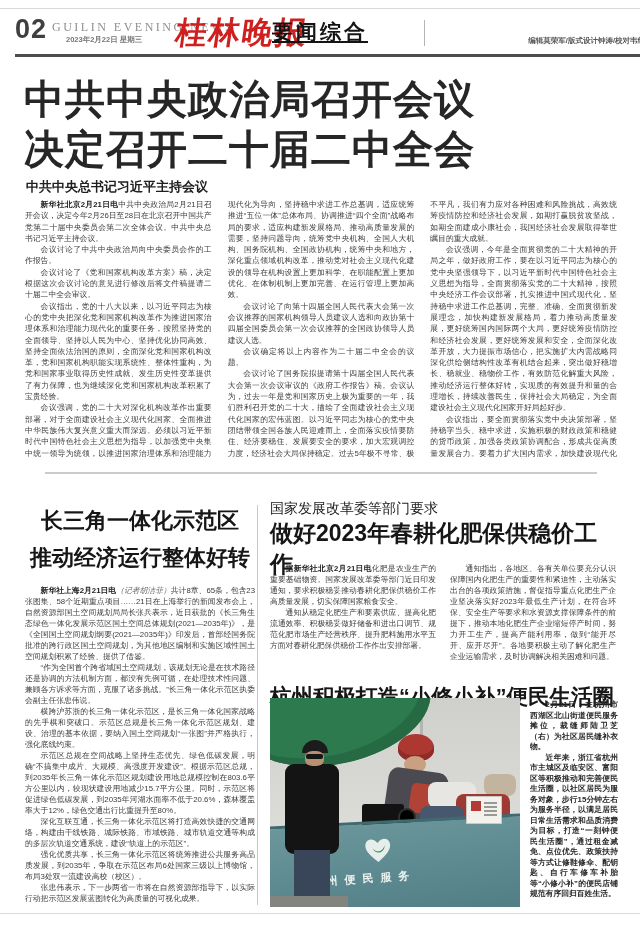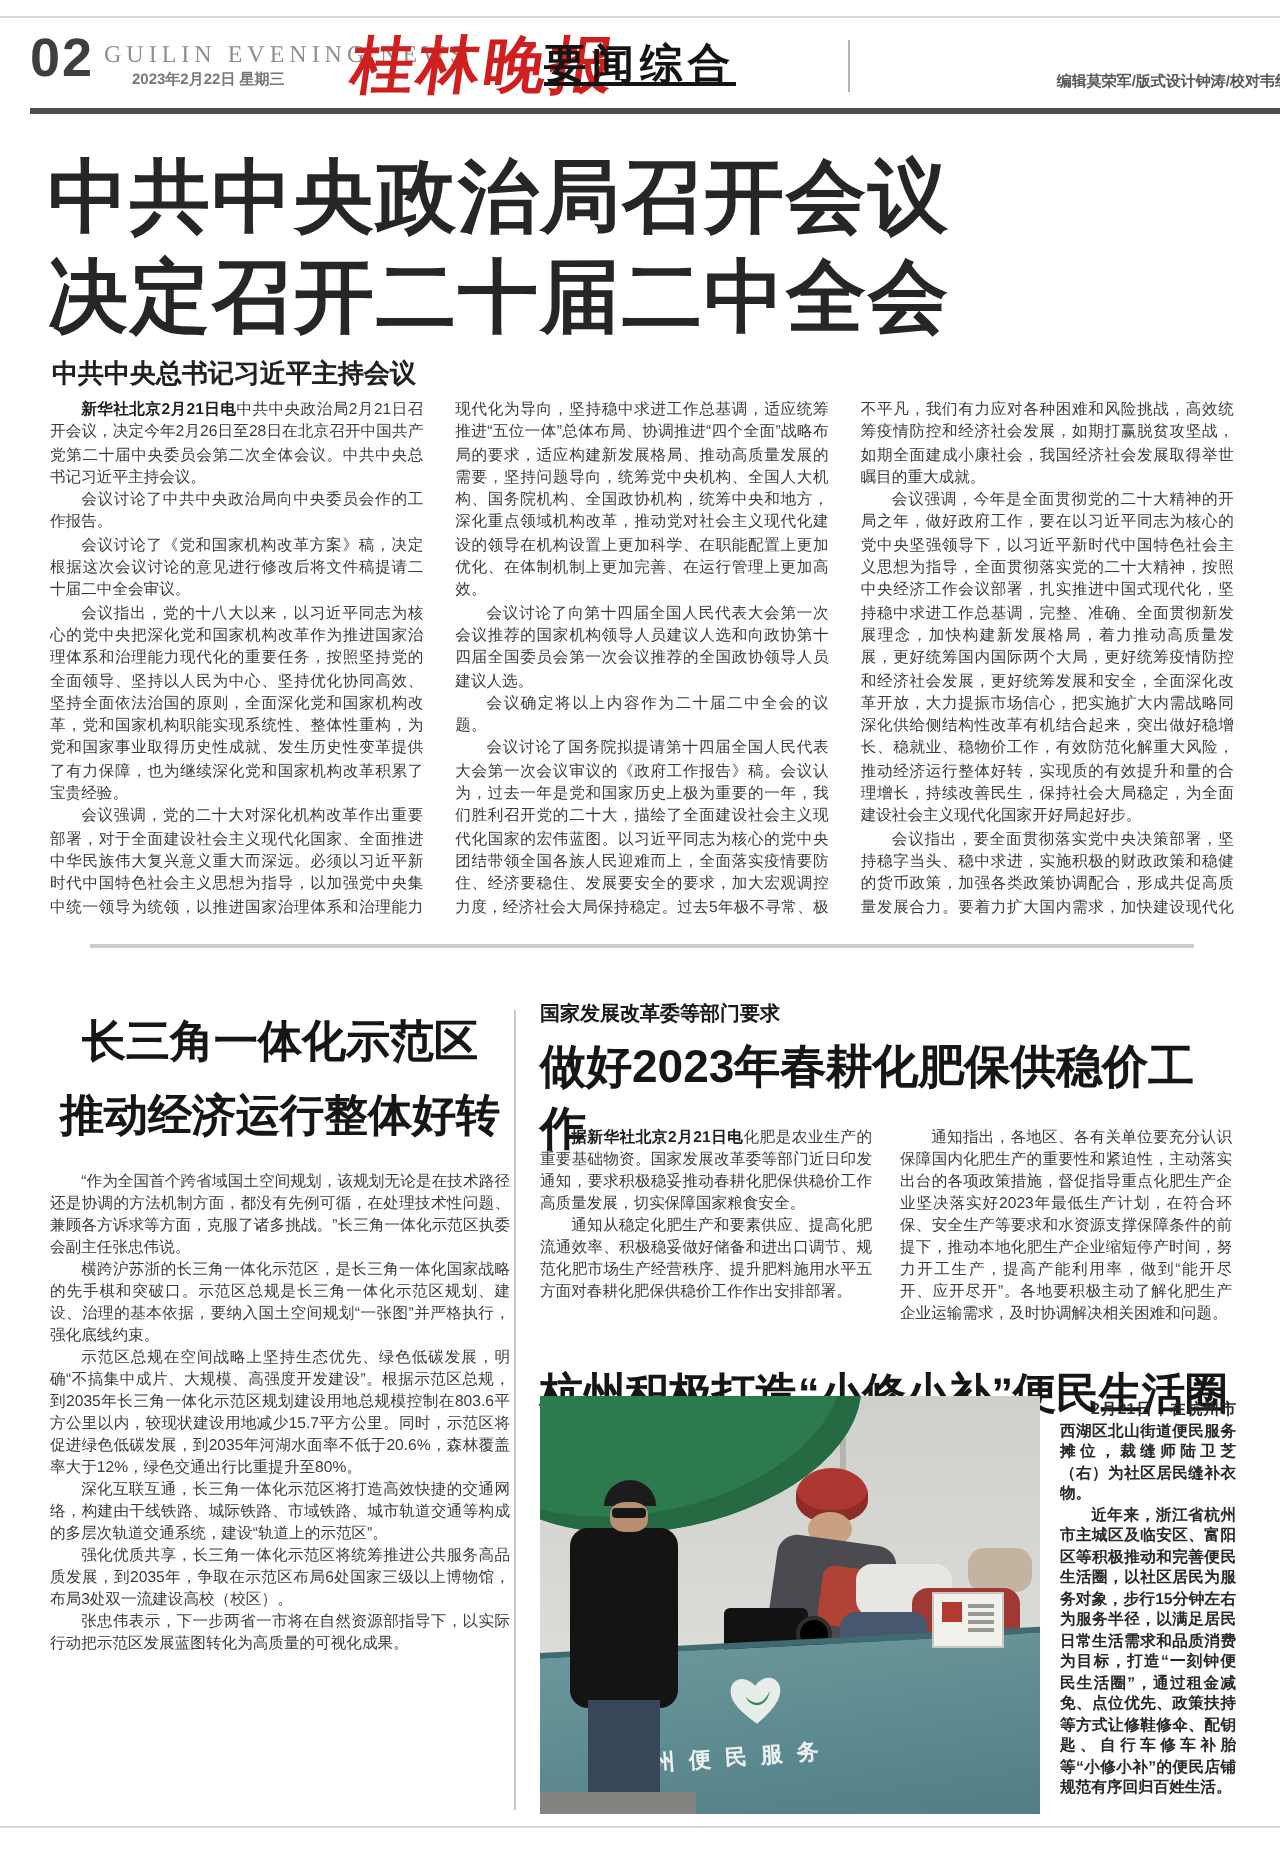--- a/index.html
+++ b/index.html
@@ -31,21 +31,21 @@
   .rule-mid{position:absolute;left:45px;top:472px;width:552px;height:2px;background:#cccccc;}
 
   
   .bl-headline{position:absolute;left:25px;top:502px;width:230px;text-align:center;
                font-size:22px;line-height:37px;font-weight:900;color:#161616;}
   .bl-body{position:absolute;left:25px;top:585px;width:230px;height:322px;overflow:hidden;}
   .bl-body .para{font-size:7.8px;line-height:11px;}
   .vdivider{position:absolute;left:257px;top:505px;width:1px;height:400px;background:#c9c9c9;}
 
   
-  .kicker{position:absolute;left:270px;top:500px;font-size:10px;font-weight:700;color:#1a1a1a;}
+  .kicker{position:absolute;left:270px;top:500px;font-size:14px;font-weight:400;color:#1a1a1a;}
   .fert-headline{position:absolute;left:270px;top:518px;width:348px;font-size:23px;font-weight:900;color:#161616;}
   .fert-body{position:absolute;left:270px;top:563px;width:346px;height:112px;overflow:hidden;
              column-count:2;column-gap:14px;}
   .fert-body .para{font-size:7.8px;line-height:11px;}
 
   
   .hz-headline{position:absolute;left:270px;top:682px;width:348px;font-size:21.5px;font-weight:900;color:#161616;}
   .caption{position:absolute;left:530px;top:700px;width:88px;height:207px;overflow:hidden;}
   .caption .para{font-size:7.8px;line-height:10.5px;font-weight:bold;color:#2a2a2a;}
   .photo-credit{margin:12px;text-align:right;font-size:7.8px;line-height:12px;font-weight:bold;color:#2a2a2a;}
@@ -122,20 +122,21 @@
     <p class="para">会议指出，要全面贯彻落实党中央决策部署，坚持稳字当头、稳中求进，实施积极的财政政策和稳健的货币政策，加强各类政策协调配合，形成共促高质量发展合力。要着力扩大国内需求，加快建设现代化产业体系，切实落实“两个毫不动摇”，更大力度吸引和利用外资，有效防范化解重大经济金融风险，稳定粮食生产和推进乡村振兴，推动发展方式绿色转型，保障基本民生和发展社会事业，努力完成今年经济社会发展目标任务。要加强政府自身建设，大兴调查研究之风。</p>
 
   </div>
   <div class="rule-mid"></div>
 
   <div class="bl-headline">
     <div>长三角一体化示范区</div>
     <div>推动经济运行整体好转</div>
   </div>
   <div class="bl-body">
+    <p class="para"><span class="dateline">新华社上海2月21日电</span><span class="byline">（记者胡洁菲）</span><span>共计8章、65条，包含23张图集、58个近期重点项目……21日在上海举行的新闻发布会上，自然资源部国土空间规划局局长张兵表示，近日获批的《长三角生态绿色一体化发展示范区国土空间总体规划(2021—2035年)》，是《全国国土空间规划纲要(2021—2035年)》印发后，首部经国务院批准的跨行政区国土空间规划，为其他地区编制和实施区域性国土空间规划积累了经验、提供了借鉴。</span></p>
     <p class="para">“作为全国首个跨省域国土空间规划，该规划无论是在技术路径还是协调的方法机制方面，都没有先例可循，在处理技术性问题、兼顾各方诉求等方面，克服了诸多挑战。”长三角一体化示范区执委会副主任张忠伟说。</p>
     <p class="para">横跨沪苏浙的长三角一体化示范区，是长三角一体化国家战略的先手棋和突破口。示范区总规是长三角一体化示范区规划、建设、治理的基本依据，要纳入国土空间规划“一张图”并严格执行，强化底线约束。</p>
     <p class="para">示范区总规在空间战略上坚持生态优先、绿色低碳发展，明确“不搞集中成片、大规模、高强度开发建设”。根据示范区总规，到2035年长三角一体化示范区规划建设用地总规模控制在803.6平方公里以内，较现状建设用地减少15.7平方公里。同时，示范区将促进绿色低碳发展，到2035年河湖水面率不低于20.6%，森林覆盖率大于12%，绿色交通出行比重提升至80%。</p>
     <p class="para">深化互联互通，长三角一体化示范区将打造高效快捷的交通网络，构建由干线铁路、城际铁路、市域铁路、城市轨道交通等构成的多层次轨道交通系统，建设“轨道上的示范区”。</p>
     <p class="para">强化优质共享，长三角一体化示范区将统筹推进公共服务高品质发展，到2035年，争取在示范区布局6处国家三级以上博物馆，布局3处双一流建设高校（校区）。</p>
     <p class="para">张忠伟表示，下一步两省一市将在自然资源部指导下，以实际行动把示范区发展蓝图转化为高质量的可视化成果。</p>
   </div>
   <div class="vdivider"></div>
 
   <div class="kicker">国家发展改革委等部门要求</div>

